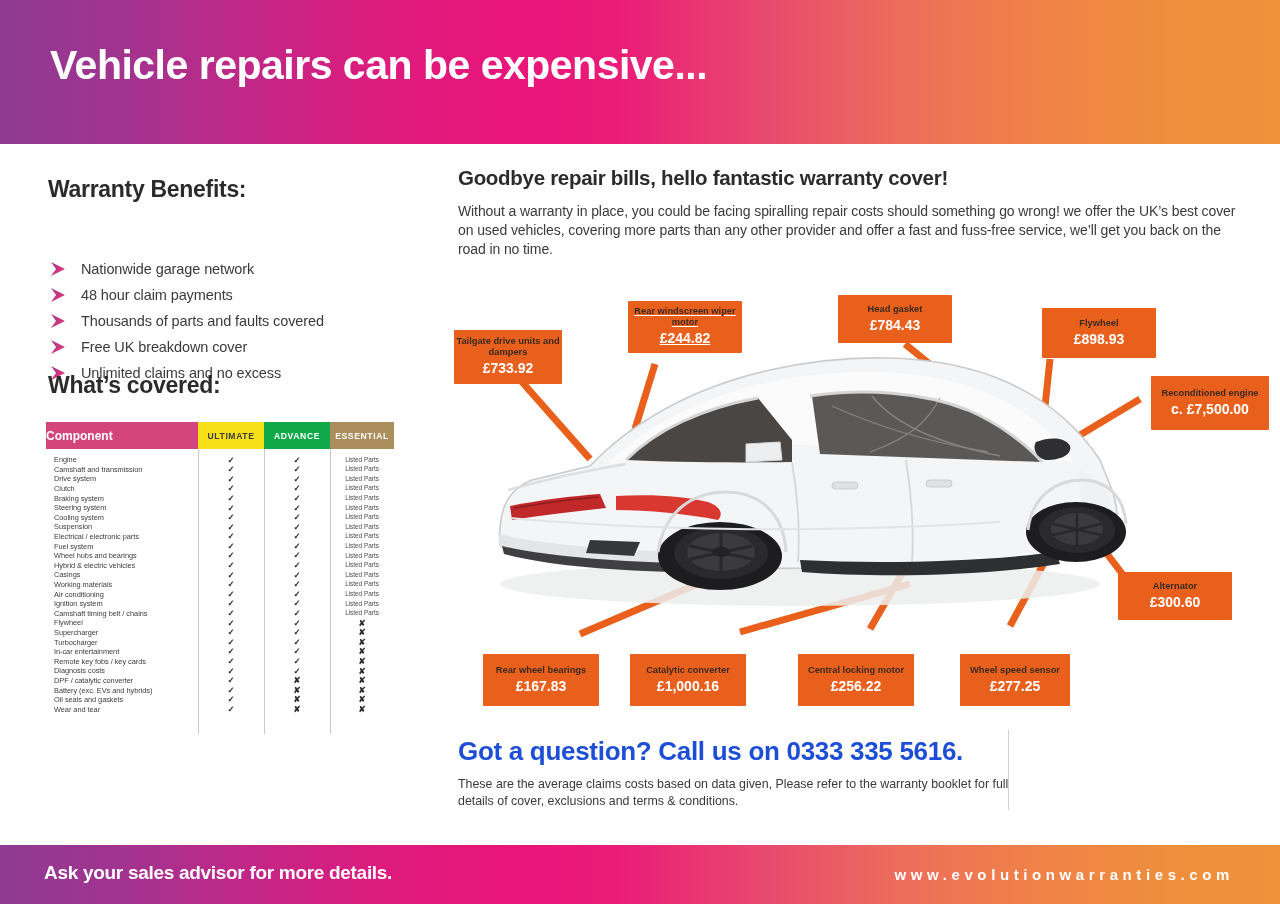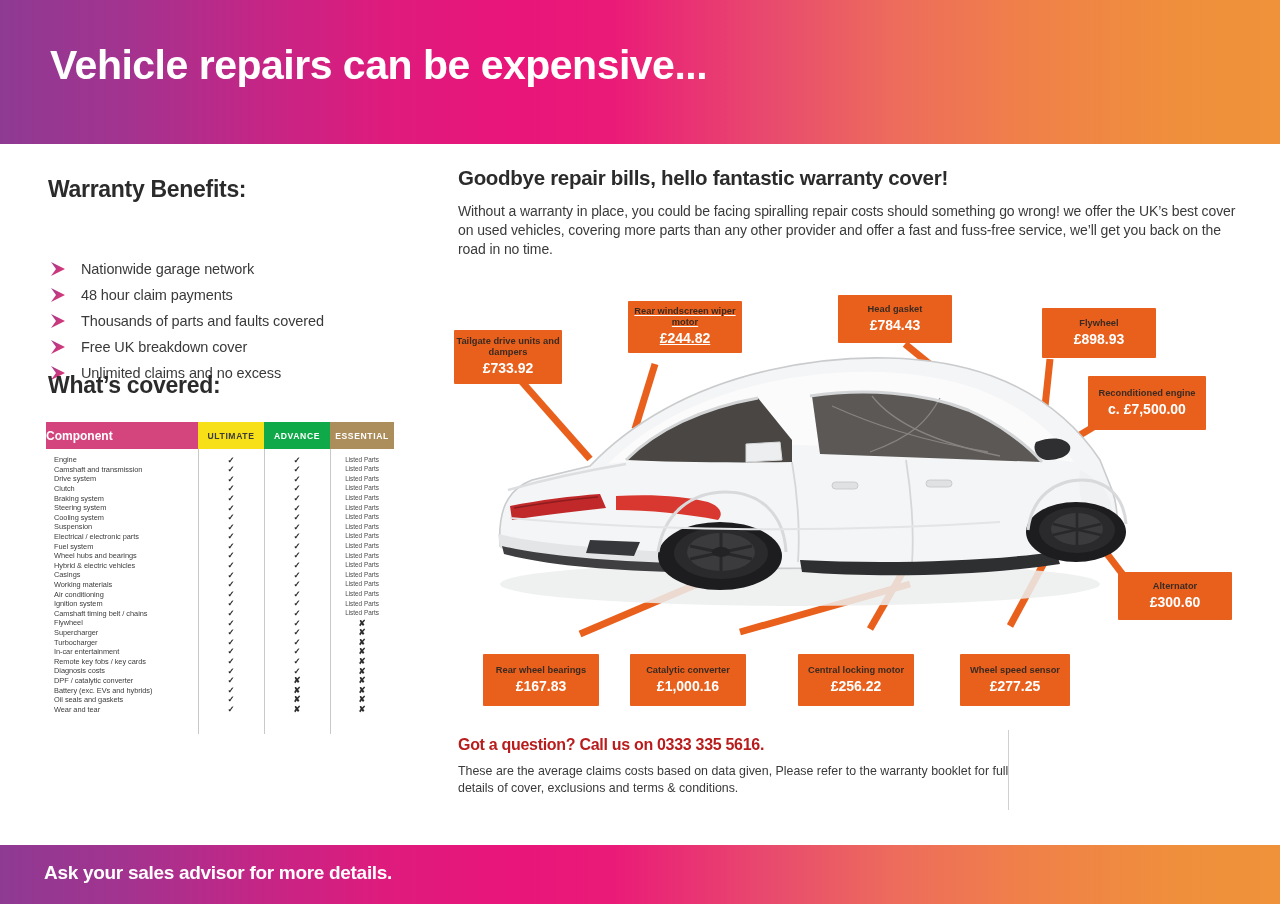--- a/index.html
+++ b/index.html
@@ -104,21 +104,21 @@
   .callout {
     position:absolute; background:#e8601c; color:#ffffff;
     text-align:center; border-radius:1px; z-index:3;
     display:flex; flex-direction:column; align-items:center; justify-content:center;
   }
   .co-name { font-size:9.3px; font-weight:700; line-height:1.18; color:#3a2a22; }
   .co-price { font-size:14px; font-weight:700; line-height:1.25; margin-top:2px; color:#ffffff; }
 
   
   .question-block { position:absolute; left:458px; top:736px; width:560px; }
-  .q-title { font-size:16px; font-weight:700; color:#b91c1c; letter-spacing:-0.3px; }
+  .q-title { font-size:26px; font-weight:700; color:#1d4ed8; letter-spacing:-0.3px; }
   .q-sub { margin-top:9px; font-size:12.4px; line-height:1.35; color:#3a3a3a; }
   .q-rule { position:absolute; left:1008px; top:730px; width:1px; height:80px; background:#d0d0d0; }
 
   
   .footer {
     position:absolute; left:0; top:845px; width:1280px; height:59px;
     background: linear-gradient(90deg,
       #8e3a93 0%, #a3338f 10%, #c32686 20%, #de1b7d 30%,
       #e9157a 40%, #ea1b78 48%, #e84a6e 60%, #ed6c5c 70%,
       #f08049 80%, #ef8f3c 92%, #ef923a 100%);
@@ -533,21 +533,21 @@
       <div class="callout" style="left:398px; top:11px; width:114px; height:48px;text-align:right;">
         <div class="co-name">Head gasket</div>
         <div class="co-price">£784.43</div>
       </div>
 
       <div class="callout" style="left:602px; top:24px; width:114px; height:50px;">
         <div class="co-name">Flywheel</div>
         <div class="co-price">£898.93</div>
       </div>
 
-      <div class="callout" style="left:648px; top:92px; width:118px; height:54px;">
+      <div class="callout" style="left:711px; top:92px; width:118px; height:54px;">
         <div class="co-name">Reconditioned engine</div>
         <div class="co-price">c. £7,500.00</div>
       </div>
 
       <div class="callout" style="left:678px; top:288px; width:114px; height:48px;">
         <div class="co-name">Alternator</div>
         <div class="co-price">£300.60</div>
       </div>
 
       <div class="callout" style="left:30px; top:370px; width:116px; height:52px;margin-left:13px;">
@@ -573,15 +573,16 @@
   </div>
 
   <div class="question-block">
     <div class="q-title">Got a question? Call us on 0333 335 5616.</div>
     <div class="q-sub">These are the average claims costs based on data given, Please refer to the warranty booklet for full details of cover, exclusions and terms &amp; conditions.</div>
   </div>
   <div class="q-rule"></div>
 
   <div class="footer">
     <div class="footer-left">Ask your sales advisor for more details.</div>
+    <div class="footer-url">www.evolutionwarranties.com</div>
   </div>
 
 </div>
 
 </body></html>

